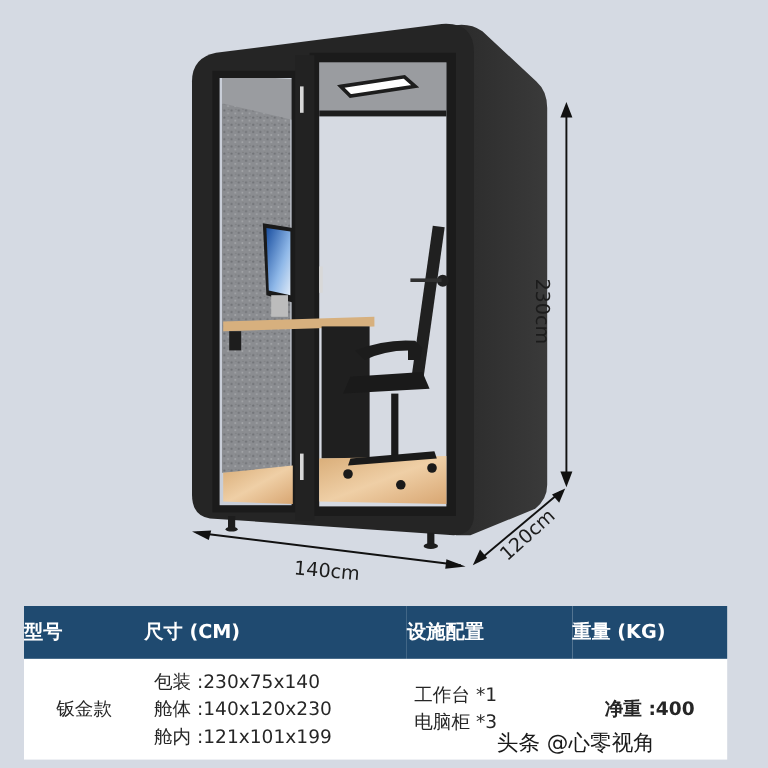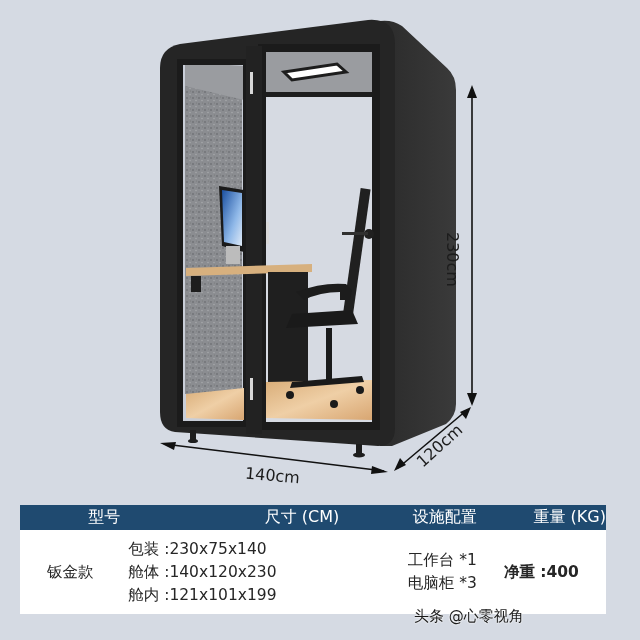--- a/index.html
+++ b/index.html
@@ -16,34 +16,34 @@
   }
   #dim-width { left: 245px; top: 466px; transform: rotate(5deg); }
   #dim-depth { left: 412px; top: 436px; transform: rotate(-42deg); }
   #dim-height { left: 462px; top: 232px; transform: rotate(90deg); transform-origin: left top; }
 
   #spec-table {
     position: absolute; left: 20px; top: 505px; width: 586px;
     border-collapse: collapse; background: #ffffff;
   }
   #spec-table th {
-    background: #1f4a70; color: #ffffff; font-weight: normal;
-    font-size: 16px; height: 25px; padding: 0; text-align: right;
+    background: #1f4a70; color: #ffffff; font-weight: bold;
+    font-size: 16px; height: 44px; padding: 0; text-align: left;
   }
   #spec-table td {
     font-size: 15.5px; color: #262626; height: 84px; padding: 0;
     vertical-align: middle; line-height: 23px;
   }
   .col-model { width: 102px; text-align: center; }
   .col-size { width: 213px; padding-left: 8px !important; }
-  .col-facility { width: 140px; padding-left: 0; text-align: right; }
+  .col-facility { width: 140px; padding-left: 0; }
   .col-weight { width: 131px; text-align: center; font-weight: bold; }
   .line { display: block; }
   #watermark {
-    position: absolute; left: 414px; top: 607px; font-size: 15px;
+    position: absolute; left: 414px; top: 607px; font-size: 18px;
     color: #1a1a1a; text-shadow: 0 0 2px #ffffff, 0 0 2px #ffffff;
     white-space: nowrap;
   }
 </style>
 </head>
 <body>
 
 <svg id="product-illustration" viewBox="0 0 640 500" xmlns="http://www.w3.org/2000/svg">
   <defs>
     <linearGradient id="sideGrad" x1="0" x2="1" y1="0" y2="0">

